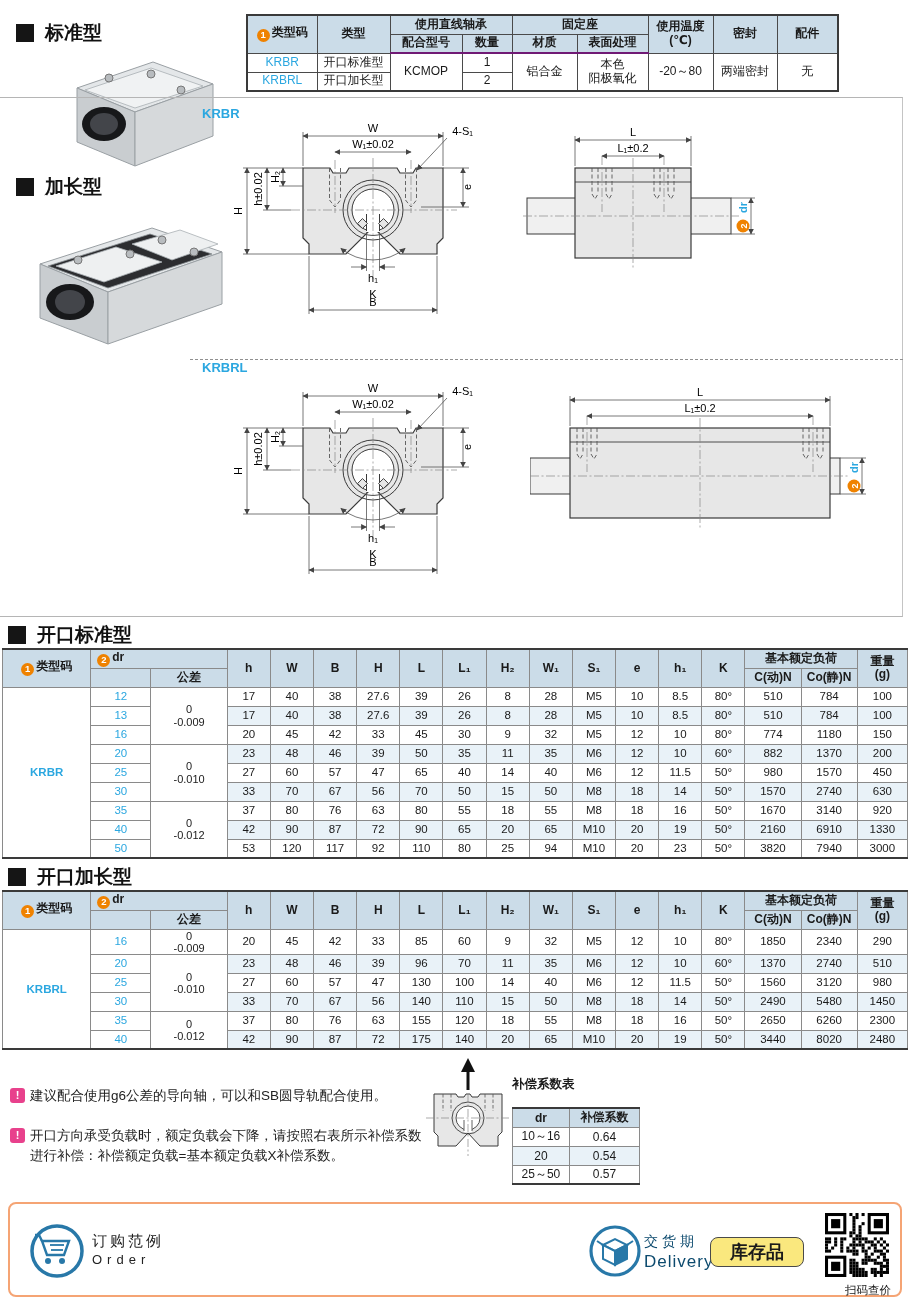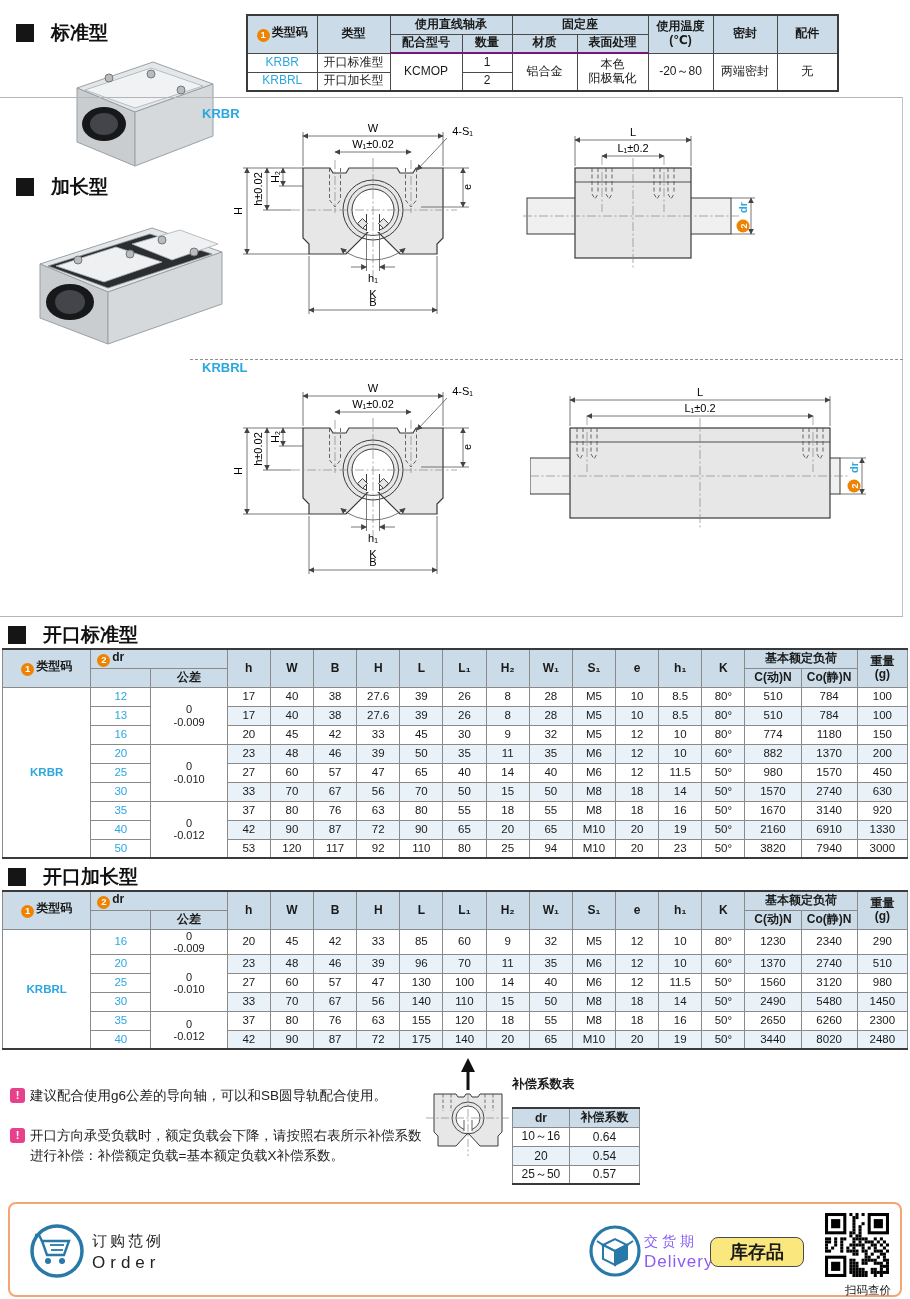--- a/index.html
+++ b/index.html
@@ -1,20 +1,20 @@
 <!DOCTYPE html>
 <html><head>
 <meta charset="utf-8">
 <style>
   * { margin:0; padding:0; box-sizing:border-box; }
   body { font-family:"Liberation Sans","DejaVu Sans",sans-serif; background:#fff; color:#1a1a1a; }
   .page { position:relative; width:910px; height:1299px; background:#fff; overflow:hidden; }
 
   
-  .sec-head { position:absolute; display:flex; align-items:center; gap:17px; font-size:19px; font-weight:bold; color:#111; }
+  .sec-head { position:absolute; display:flex; align-items:center; gap:11px; font-size:19px; font-weight:bold; color:#111; }
   .sec-head .sq { width:18px; height:18px; background:#151515; flex:0 0 auto; }
 
   .badge { display:inline-flex; align-items:center; justify-content:center; width:13px; height:13px; border-radius:50%;
            background:#EF8200; color:#fff; font-size:9.5px; font-weight:bold; margin-right:2px; vertical-align:-2px; flex:0 0 auto;}
 
   
   table.spec { position:absolute; left:246px; top:14px; width:592px; border-collapse:collapse; table-layout:fixed;
                font-size:12px; text-align:center; border:2px solid #3a3a3a; }
   table.spec th, table.spec td { border:1px solid #4a4a4a; padding:1px 2px; height:19px; line-height:1.15; }
   table.spec thead th { background:#CBDCE8; font-weight:bold; }
@@ -49,24 +49,24 @@
   .comp { position:absolute; left:512px; top:1076px; width:128px; font-size:12px; }
   .comp-title { font-weight:bold; margin-bottom:14px; font-size:12.5px; }
   table.comp-t { width:100%; border-collapse:collapse; text-align:center; border-top:2px solid #3a3a3a; border-bottom:2px solid #3a3a3a; }
   table.comp-t th, table.comp-t td { border:1px solid #8a8a8a; height:19px; }
   table.comp-t th { background:#CBDCE8; }
   table.comp-t tr.alt td { background:#E9F2F8; }
 
   
   .footer { position:absolute; left:8px; top:1202px; width:894px; height:95px; border:2px solid #F5A474; border-radius:8px; }
   .order-title { position:absolute; left:82px; top:26px; font-size:15px; color:#222; letter-spacing:3px; line-height:1.4; }
-  .order-title .en { font-size:17px; letter-spacing:5px; }
+  .order-title .en { font-size:13px; letter-spacing:5px; }
   table.order { position:absolute; left:145px; top:16px; width:150px; border-collapse:collapse; font-size:12px; text-align:center; }
   table.order th, table.order td { border:1px solid #333; height:20px; font-weight:bold; }
-  .delivery-txt { position:absolute; left:634px; top:28px; font-size:14px; letter-spacing:4px; color:#8b5cf6; line-height:1.35; }
+  .delivery-txt { position:absolute; left:634px; top:28px; font-size:14px; letter-spacing:4px; color:#0c4a6e; line-height:1.35; }
   .delivery-txt .en { font-size:17px; letter-spacing:1px; }
   .stock-badge { position:absolute; left:700px; top:33px; width:94px; height:30px; background:#FAE87E; border:1.5px solid #4a4a4a;
                  border-radius:8px; display:flex; align-items:center; justify-content:center; font-size:18px; font-weight:bold; }
   .qr-wrap { position:absolute; left:813px; top:9px; width:68px; text-align:center; }
   .qr-caption { font-size:11.5px; margin-top:2px;text-align:right; }
 </style>
 </head>
 <body>
 
 <div class="page">
@@ -562,21 +562,21 @@
             <td>42</td>
             <td>33</td>
             <td>85</td>
             <td>60</td>
             <td>9</td>
             <td>32</td>
             <td>M5</td>
             <td>12</td>
             <td>10</td>
             <td>80°</td>
-            <td>1230</td>
+            <td>1850</td>
             <td>2340</td>
             <td>290</td>
           </tr>
           <tr>
             <td class="dr-cell">20</td>
             <td rowspan="3" class="tol-cell">0<br>-0.010</td>
             <td class="alt">23</td>
             <td class="alt">48</td>
             <td class="alt">46</td>
             <td class="alt">39</td>

